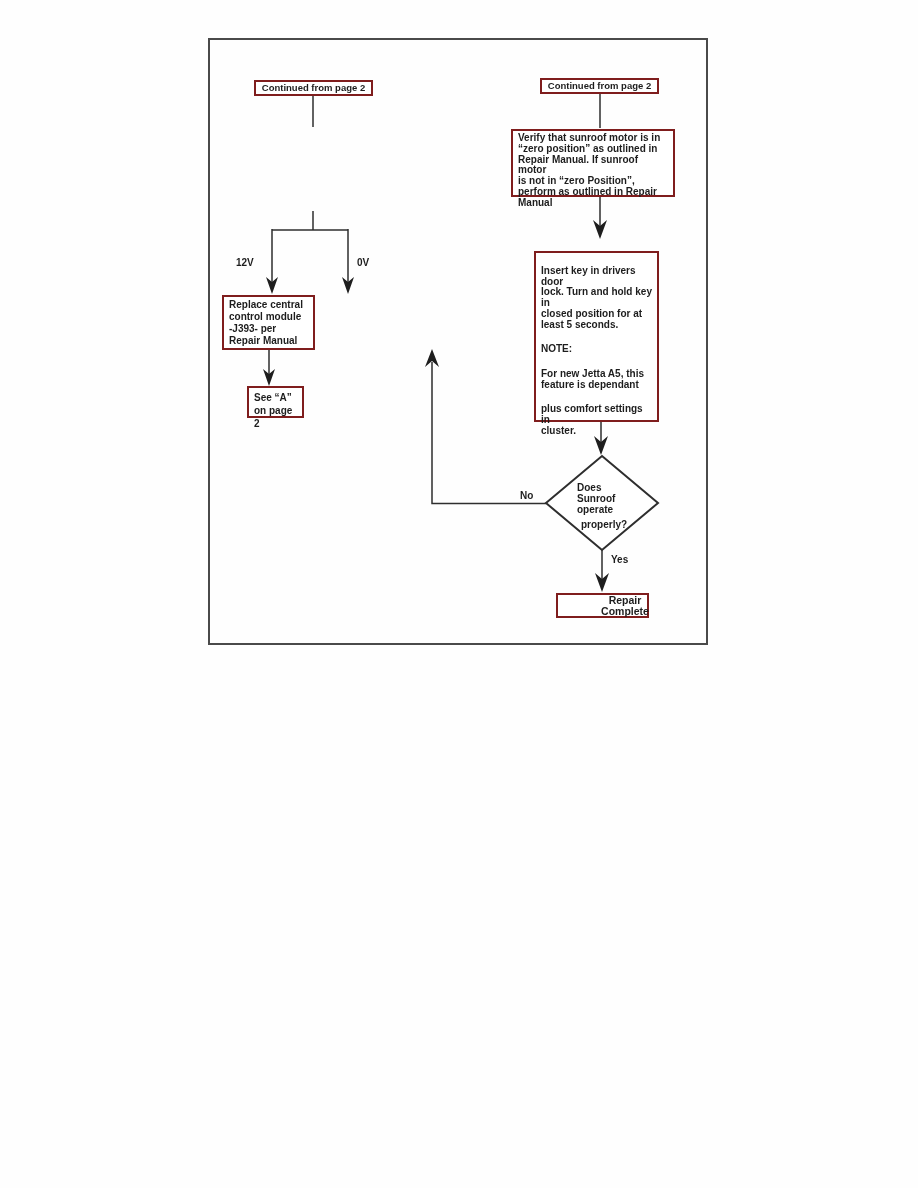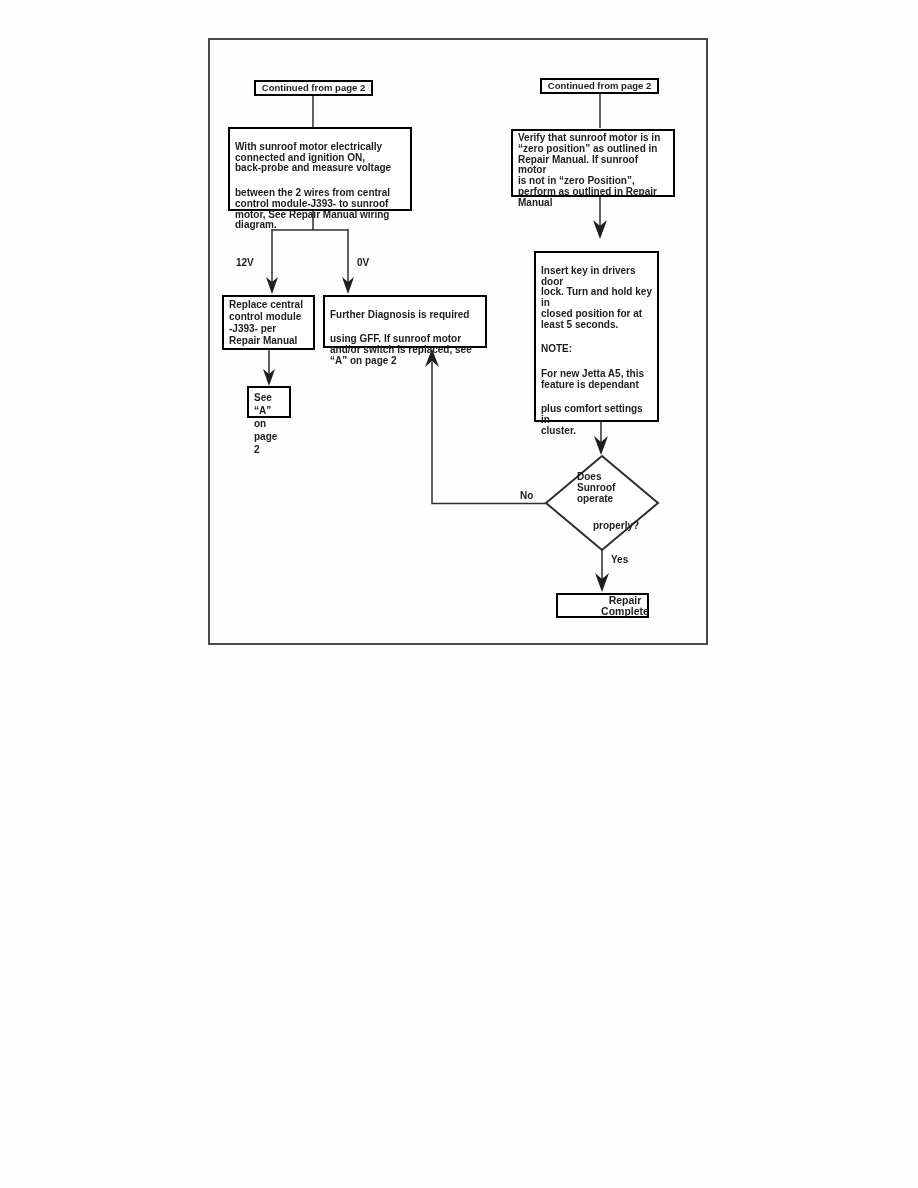--- a/index.html
+++ b/index.html
@@ -21,21 +21,21 @@
     background: transparent;
   }
   svg.connectors {
     position: absolute;
     left: 0; top: 0;
     width: 918px; height: 1188px;
   }
   .box {
     position: absolute;
     background: #ffffff;
-    border: 2px solid #000000;
+    border: 2px solid #7f1d1d;
     box-sizing: border-box;
     padding: 2px 5px;
     font-size: 10px;
     line-height: 10.8px;
     font-weight: bold;
     white-space: pre-line;
   }
   .box p { margin: 0 0 3px 0; white-space: pre-line; }
   .box p:last-child { margin-bottom: 0; }
   .tag {
@@ -51,28 +51,28 @@
   .lbl {
     position: absolute;
     font-size: 10px;
     font-weight: bold;
     line-height: 11px;
     white-space: nowrap;
   }
   .lbl.r { text-align: left; }
   .diamond-text {
     position: absolute;
-    left: 577px; top: 471px;
+    left: 577px; top: 482px;
     width: 78px;
     font-size: 10px;
     line-height: 11px;
     font-weight: bold;
   }
   .diamond-text p { margin: 0 0 4px 0; white-space: pre-line; }
-  .diamond-text p:last-child { margin: 16px; }
+  .diamond-text p:last-child { margin: 4px; }
   .seea { line-height: 13px; padding-top: 3px; }
 </style>
 </head>
 <body>
 
 <div class="page">
 
   <div class="frame"></div>
 
   <svg class="connectors" viewBox="0 0 918 1188" xmlns="http://www.w3.org/2000/svg">
@@ -99,48 +99,33 @@
       <polygon points="269,386 263,369 269,374 275,369"></polygon>
       <polygon points="600,239 593,220 600,226 607,220"></polygon>
       <polygon points="601,455 594,436 601,442 608,436"></polygon>
       <polygon points="602,592 595,573 602,579 609,573"></polygon>
       <polygon points="432,349 425,367 432,361 439,367"></polygon>
     </g>
   </svg>
 
   <div class="box tag" style="left:254px; top:80px; width:119px; height:16px;">Continued from page 2</div>
 
-  <div class="box" style="left:228px; top:127px; width:184px; height:84px;">
-    <p>With sunroof motor electrically
-connected and ignition ON,
-back-probe and measure voltage</p>
-    <p>between the 2 wires from central
-control module-J393- to sunroof
-motor, See Repair Manual wiring
-diagram.</p>
-  </div>
 
   <div class="lbl r" style="left:236px; top:257px; width:30px;">12V</div>
 
   <div class="lbl" style="left:357px; top:257px;">0V</div>
 
   <div class="box" style="left:222px; top:295px; width:93px; height:55px; line-height:12px;">Replace central
 control module
 -J393- per
 Repair Manual</div>
 
-  <div class="box seea" style="left:247px; top:386px; width:44px; height:32px;">See “A”
+  <div class="box seea" style="left:247px; top:386px; width:57px; height:32px;">See “A”
 on page 2</div>
 
-  <div class="box" style="left:323px; top:295px; width:164px; height:53px;">
-    <p>Further Diagnosis is required</p>
-    <p>using GFF. If sunroof motor
-and/or switch is replaced, see
-“A” on page 2</p>
-  </div>
 
   <div class="box tag" style="left:540px; top:78px; width:119px; height:16px;">Continued from page 2</div>
 
   <div class="box" style="left:511px; top:129px; width:164px; height:68px;">Verify that sunroof motor is in
 “zero position” as outlined in
 Repair Manual. If sunroof motor
 is not in “zero Position”,
 perform as outlined in Repair
 Manual</div>
 

